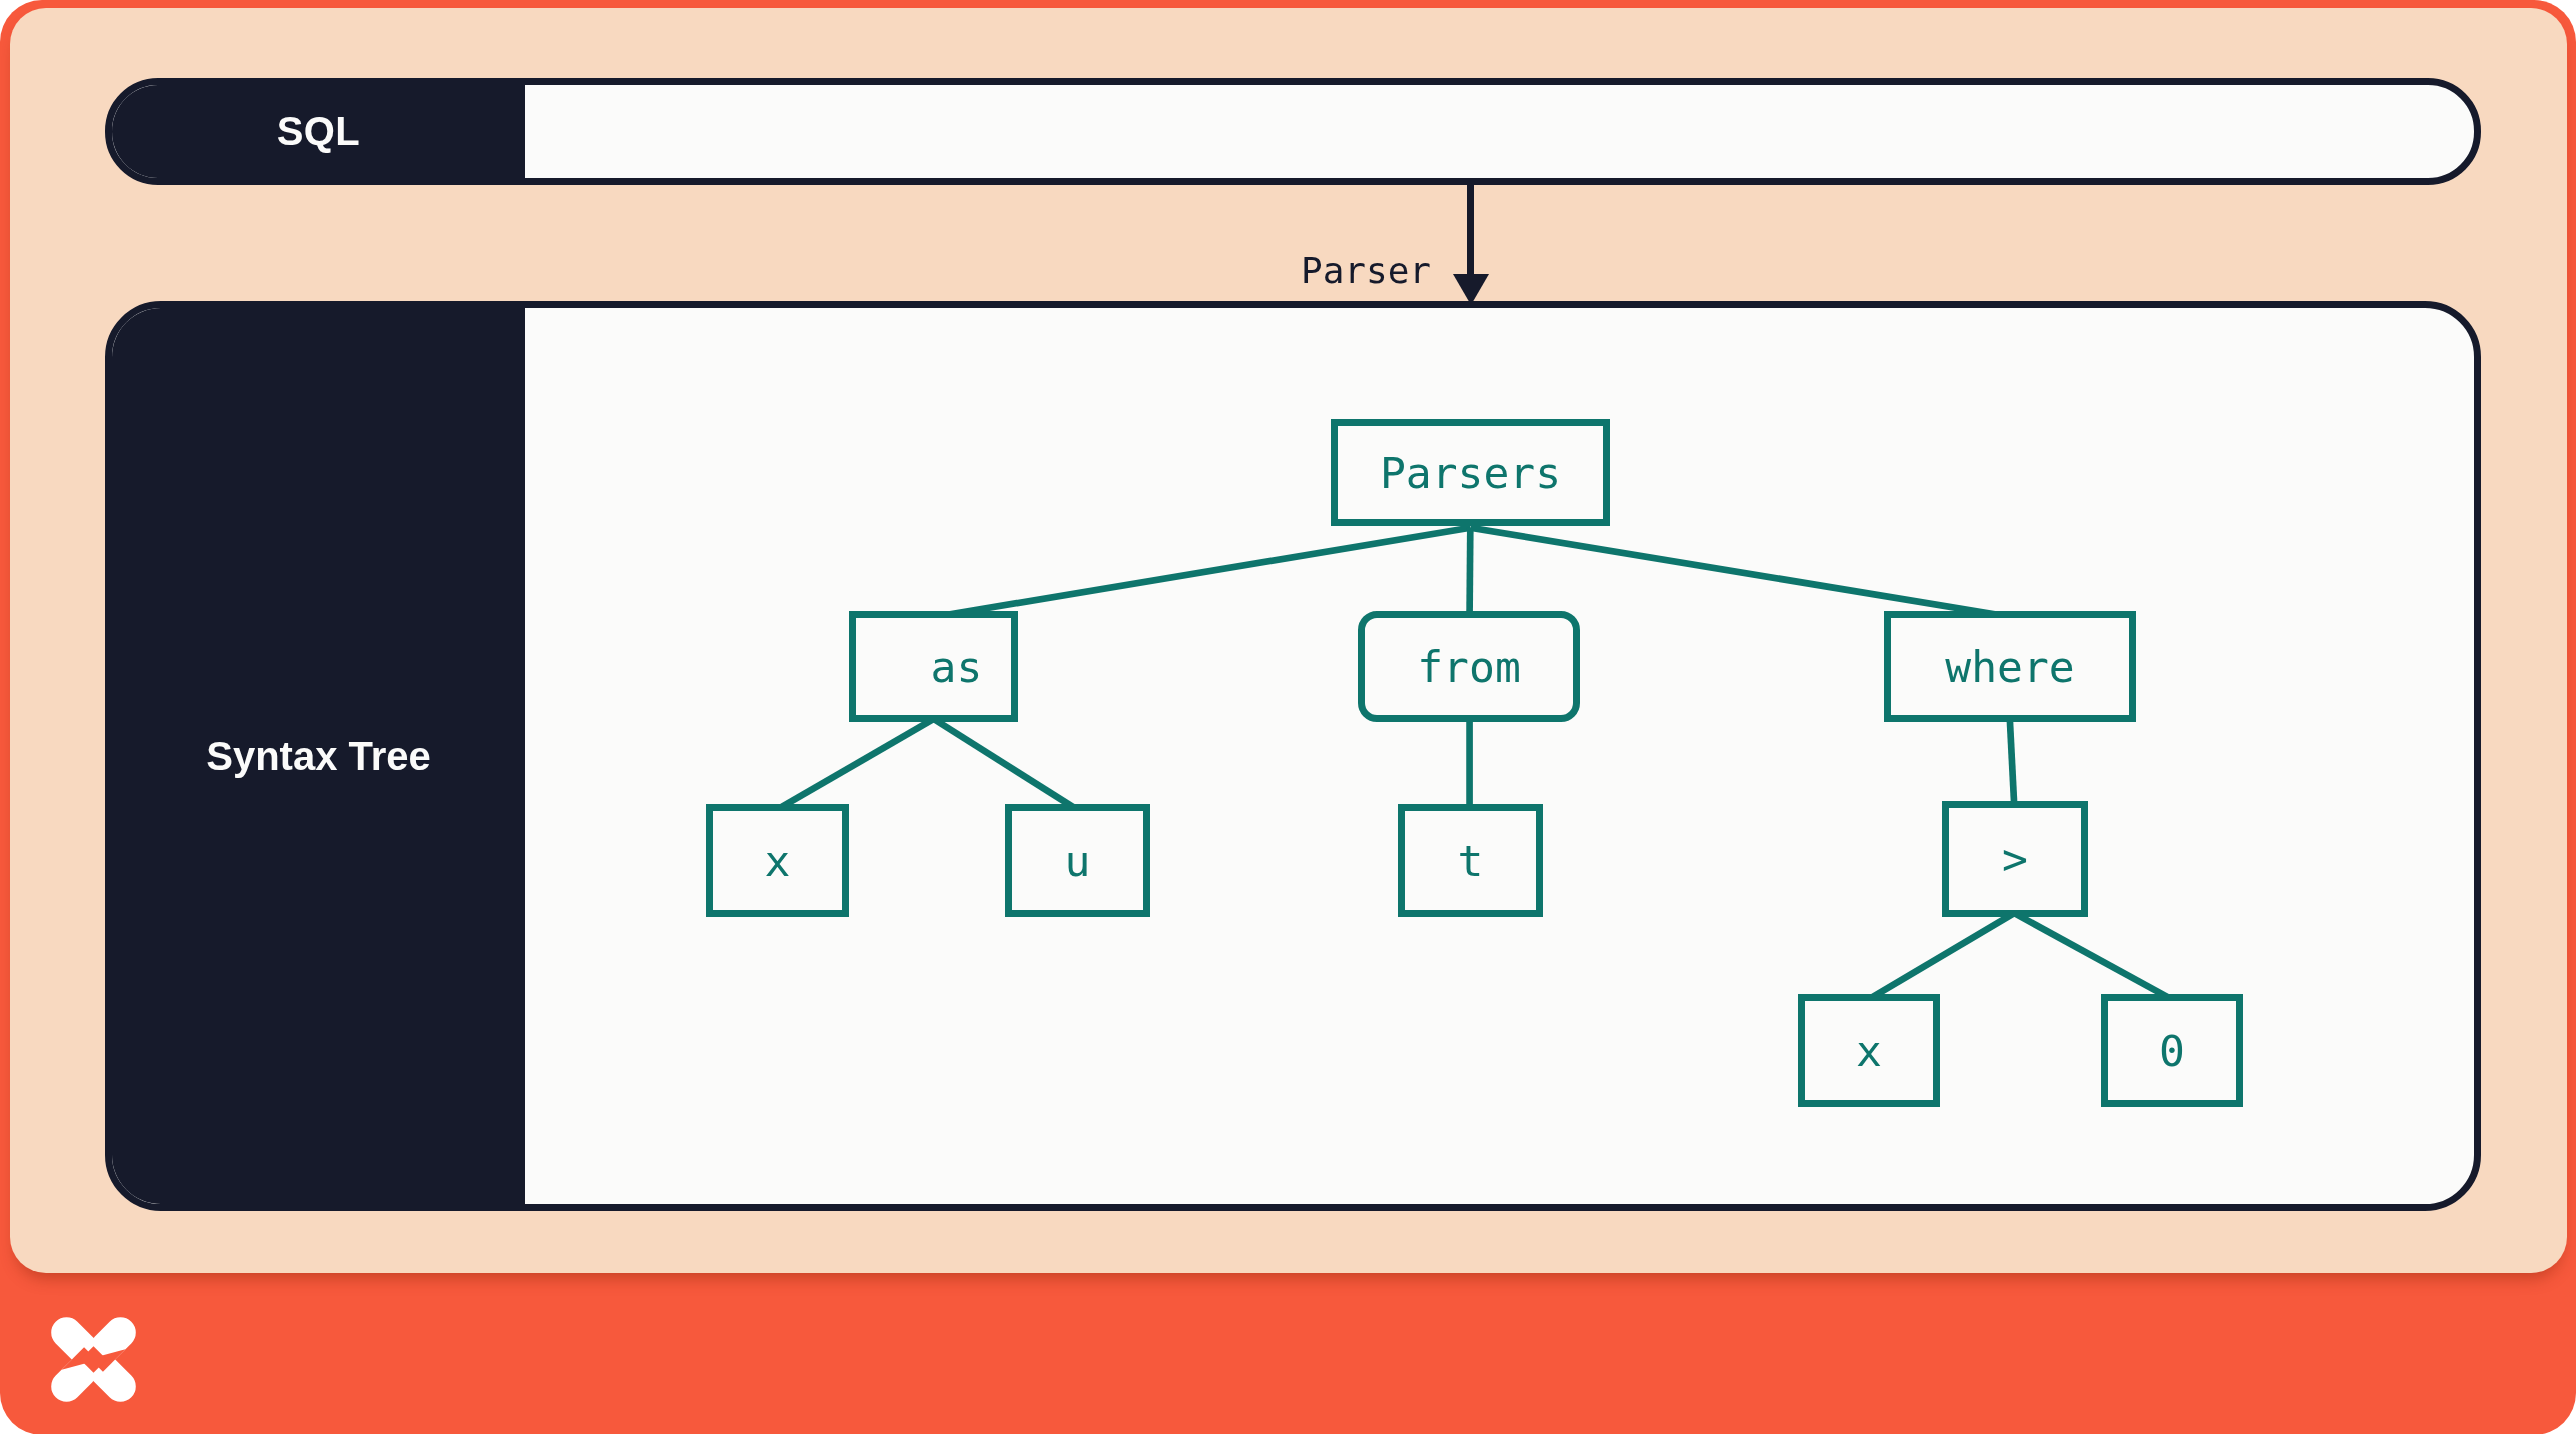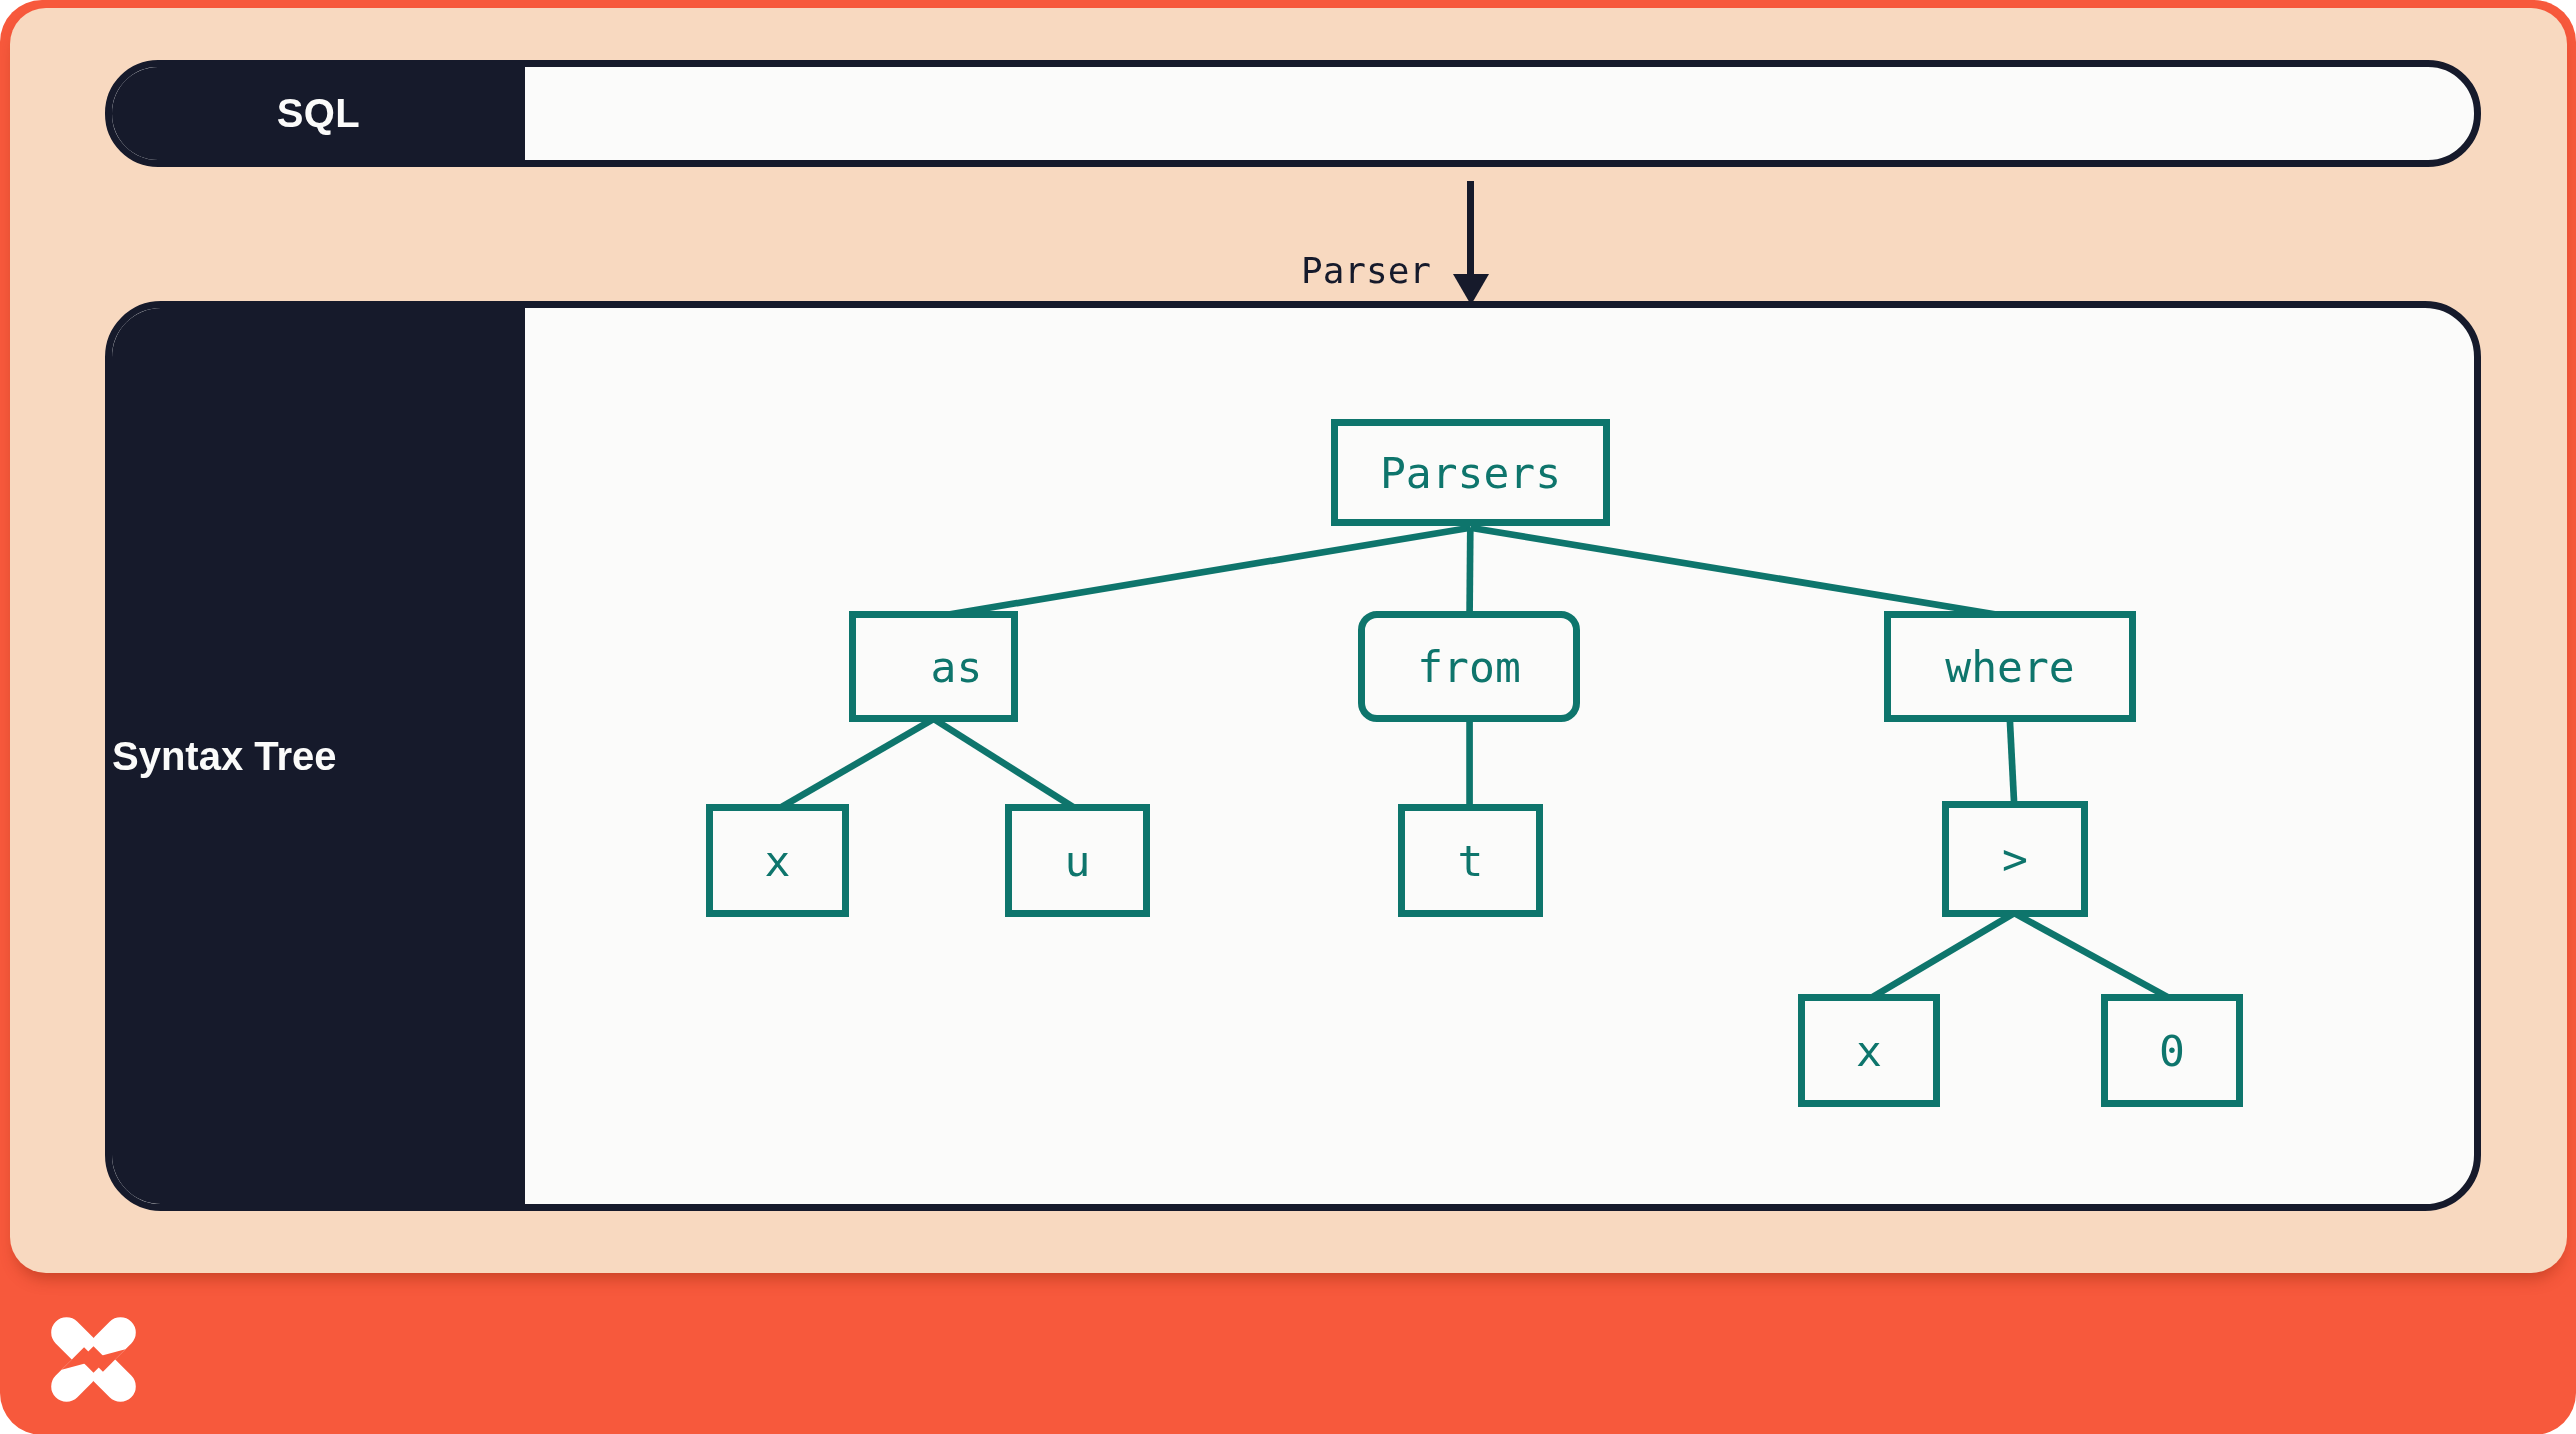--- a/index.html
+++ b/index.html
@@ -4,21 +4,21 @@
 <style>
   html,body{margin:0;padding:0;background:#ffffff;}
   #page{position:relative;width:2576px;height:1435px;overflow:hidden;
         font-family:"Liberation Sans",sans-serif;}
   
   #frame{position:absolute;inset:0;background:#F7593C;border-radius:42px;}
   #panel{position:absolute;left:9.6px;top:8.2px;width:2557px;height:1265px;
          background:#F8D9C0;border-radius:36px;
          box-shadow:0 10.4px 16.3px -6px rgba(140,35,10,0.45);}
   
-  #sqlbar{position:absolute;left:105px;top:60px;width:2376px;height:107px;
+  #sqlbar{position:absolute;left:105px;top:78px;width:2376px;height:107px;
           box-sizing:border-box;border:7.4px solid #161A2B;border-radius:53px;
           background:#FBFBFA;display:flex;overflow:hidden;}
   .cap{width:413px;flex:0 0 413px;background:#161A2B;display:flex;
        align-items:center;justify-content:center;}
   .cap-label{color:#FBFBFA;font-size:40px;font-weight:bold;letter-spacing:0.4px;}
   #sql-query-section{flex:1;display:flex;align-items:center;padding-left:83px;}
   #sql-query-text{font-family:"DejaVu Sans Mono",monospace;font-size:44px;
                   color:#161A2B;white-space:pre;}
   
   #parser-label{position:absolute;left:1060px;top:222px;width:371px;
@@ -28,21 +28,21 @@
               background:#161A2B;}
   #arrow-head{position:absolute;left:1453px;top:274px;width:0;height:0;
               border-left:18px solid transparent;border-right:18px solid transparent;
               border-top:31px solid #161A2B;}
   
   #treebox{position:absolute;left:105px;top:301px;width:2376px;height:910px;
            box-sizing:border-box;border:7.4px solid #161A2B;border-radius:56px;
            background:#FBFBFA;overflow:hidden;}
   #tree-sidebar{position:absolute;left:0;top:0;bottom:0;width:413px;
                 background:#161A2B;display:flex;align-items:center;
-                }
+                justify-content:center;}
   #tree-sidebar-label{color:#FBFBFA;font-size:40px;font-weight:bold;}
   
   #edges{position:absolute;left:0;top:0;pointer-events:none;}
   .node{position:absolute;box-sizing:border-box;border:7.4px solid #0E756C;
         background:#FBFBFA;display:flex;align-items:center;justify-content:center;
         font-family:"DejaVu Sans Mono",monospace;font-size:43px;color:#0E756C;}
   #n-select{left:1331px;top:419px;width:279px;height:107px;}
   #n-as    {left:849px;top:611px;width:169px;height:111px;padding-left:46px;}
   #n-from  {left:1358px;top:611px;width:222px;height:111px;border-radius:19px;}
   #n-where {left:1884px;top:611px;width:252px;height:111px;}

